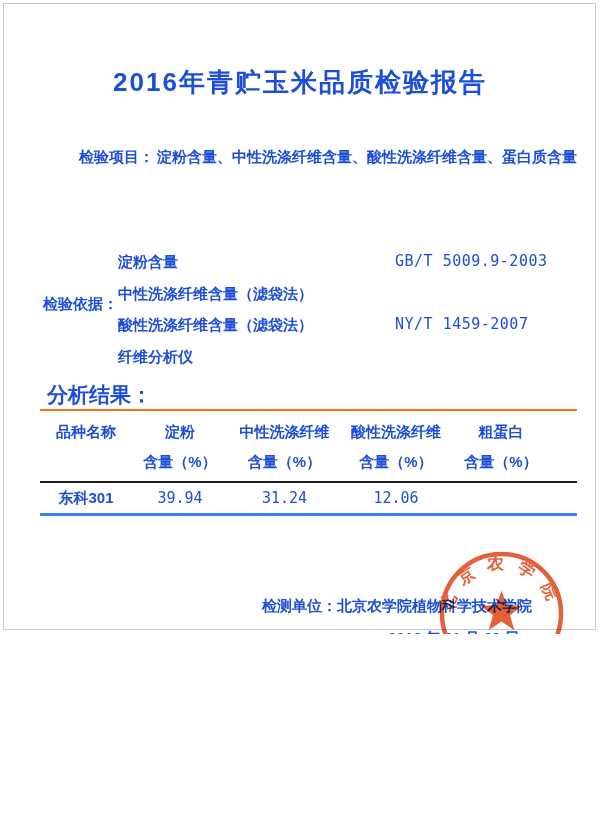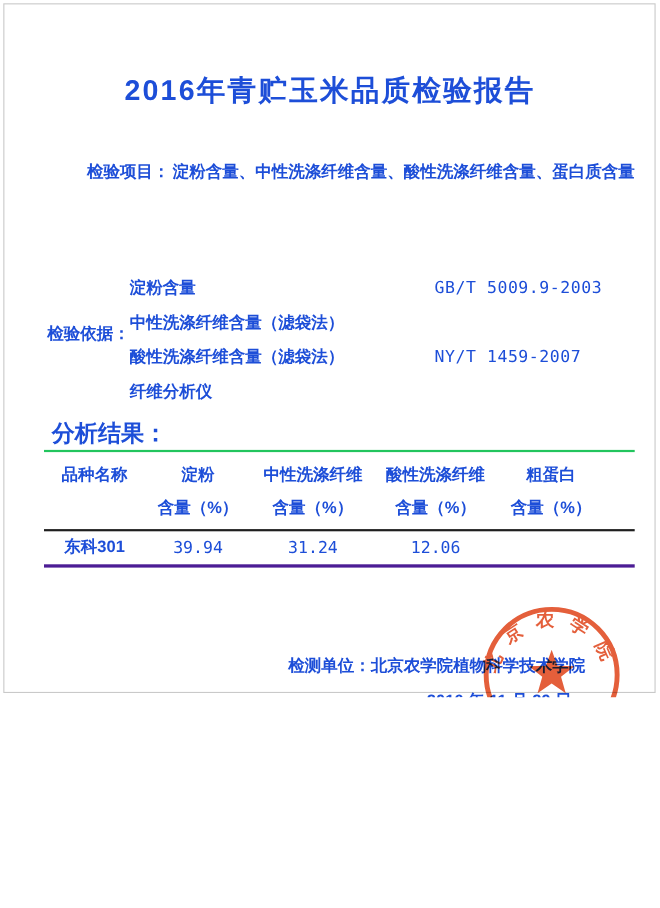--- a/index.html
+++ b/index.html
@@ -25,25 +25,25 @@
   .basis-item { position:absolute; left:75px; }
   .basis-std {
     position:absolute; left:352px; font-family:"DejaVu Sans Mono", monospace;
     font-weight:normal; font-size:15px; letter-spacing:0.5px;
   }
 
   .results-heading { position:absolute; left:47px; top:386px; font-size:21px; font-weight:bold; line-height:18px; }
 
   .rtable { position:absolute; left:40px; top:409px; width:537px; }
   .t-grid { display:grid; grid-template-columns:92px 96px 113px 110px 126px; }
-  .t-head { border-top:2px solid #22c55e; border-bottom:2px solid #1f1f1f; }
+  .t-head { border-top:2px solid #f97316; border-bottom:2px solid #1f1f1f; }
   .h-cell { text-align:center; font-size:15px; font-weight:bold; }
   .h-name { height:35px; line-height:42px; white-space:nowrap; }
   .h-unit { height:35px; line-height:32px; white-space:nowrap; }
-  .t-body { border-bottom:3px solid #4c1d95; }
+  .t-body { border-bottom:3px solid #3b82f6; }
   .d-cell { height:30px; line-height:30px; text-align:center; font-size:15px; }
   .d-text { font-weight:bold; }
   .d-num { font-family:"DejaVu Sans Mono", monospace; font-weight:normal; }
   .c5 { padding-right:26px; }
 
   .footer-unit { position:absolute; left:262px; top:597px; font-size:15px; font-weight:bold; line-height:18px; white-space:nowrap; }
   .footer-date { position:absolute; left:388px; top:629px; font-size:15px; font-weight:bold; line-height:18px; white-space:nowrap; }
 
   .seal {
     position:absolute; left:437px; top:549px; width:129px; height:129px;

